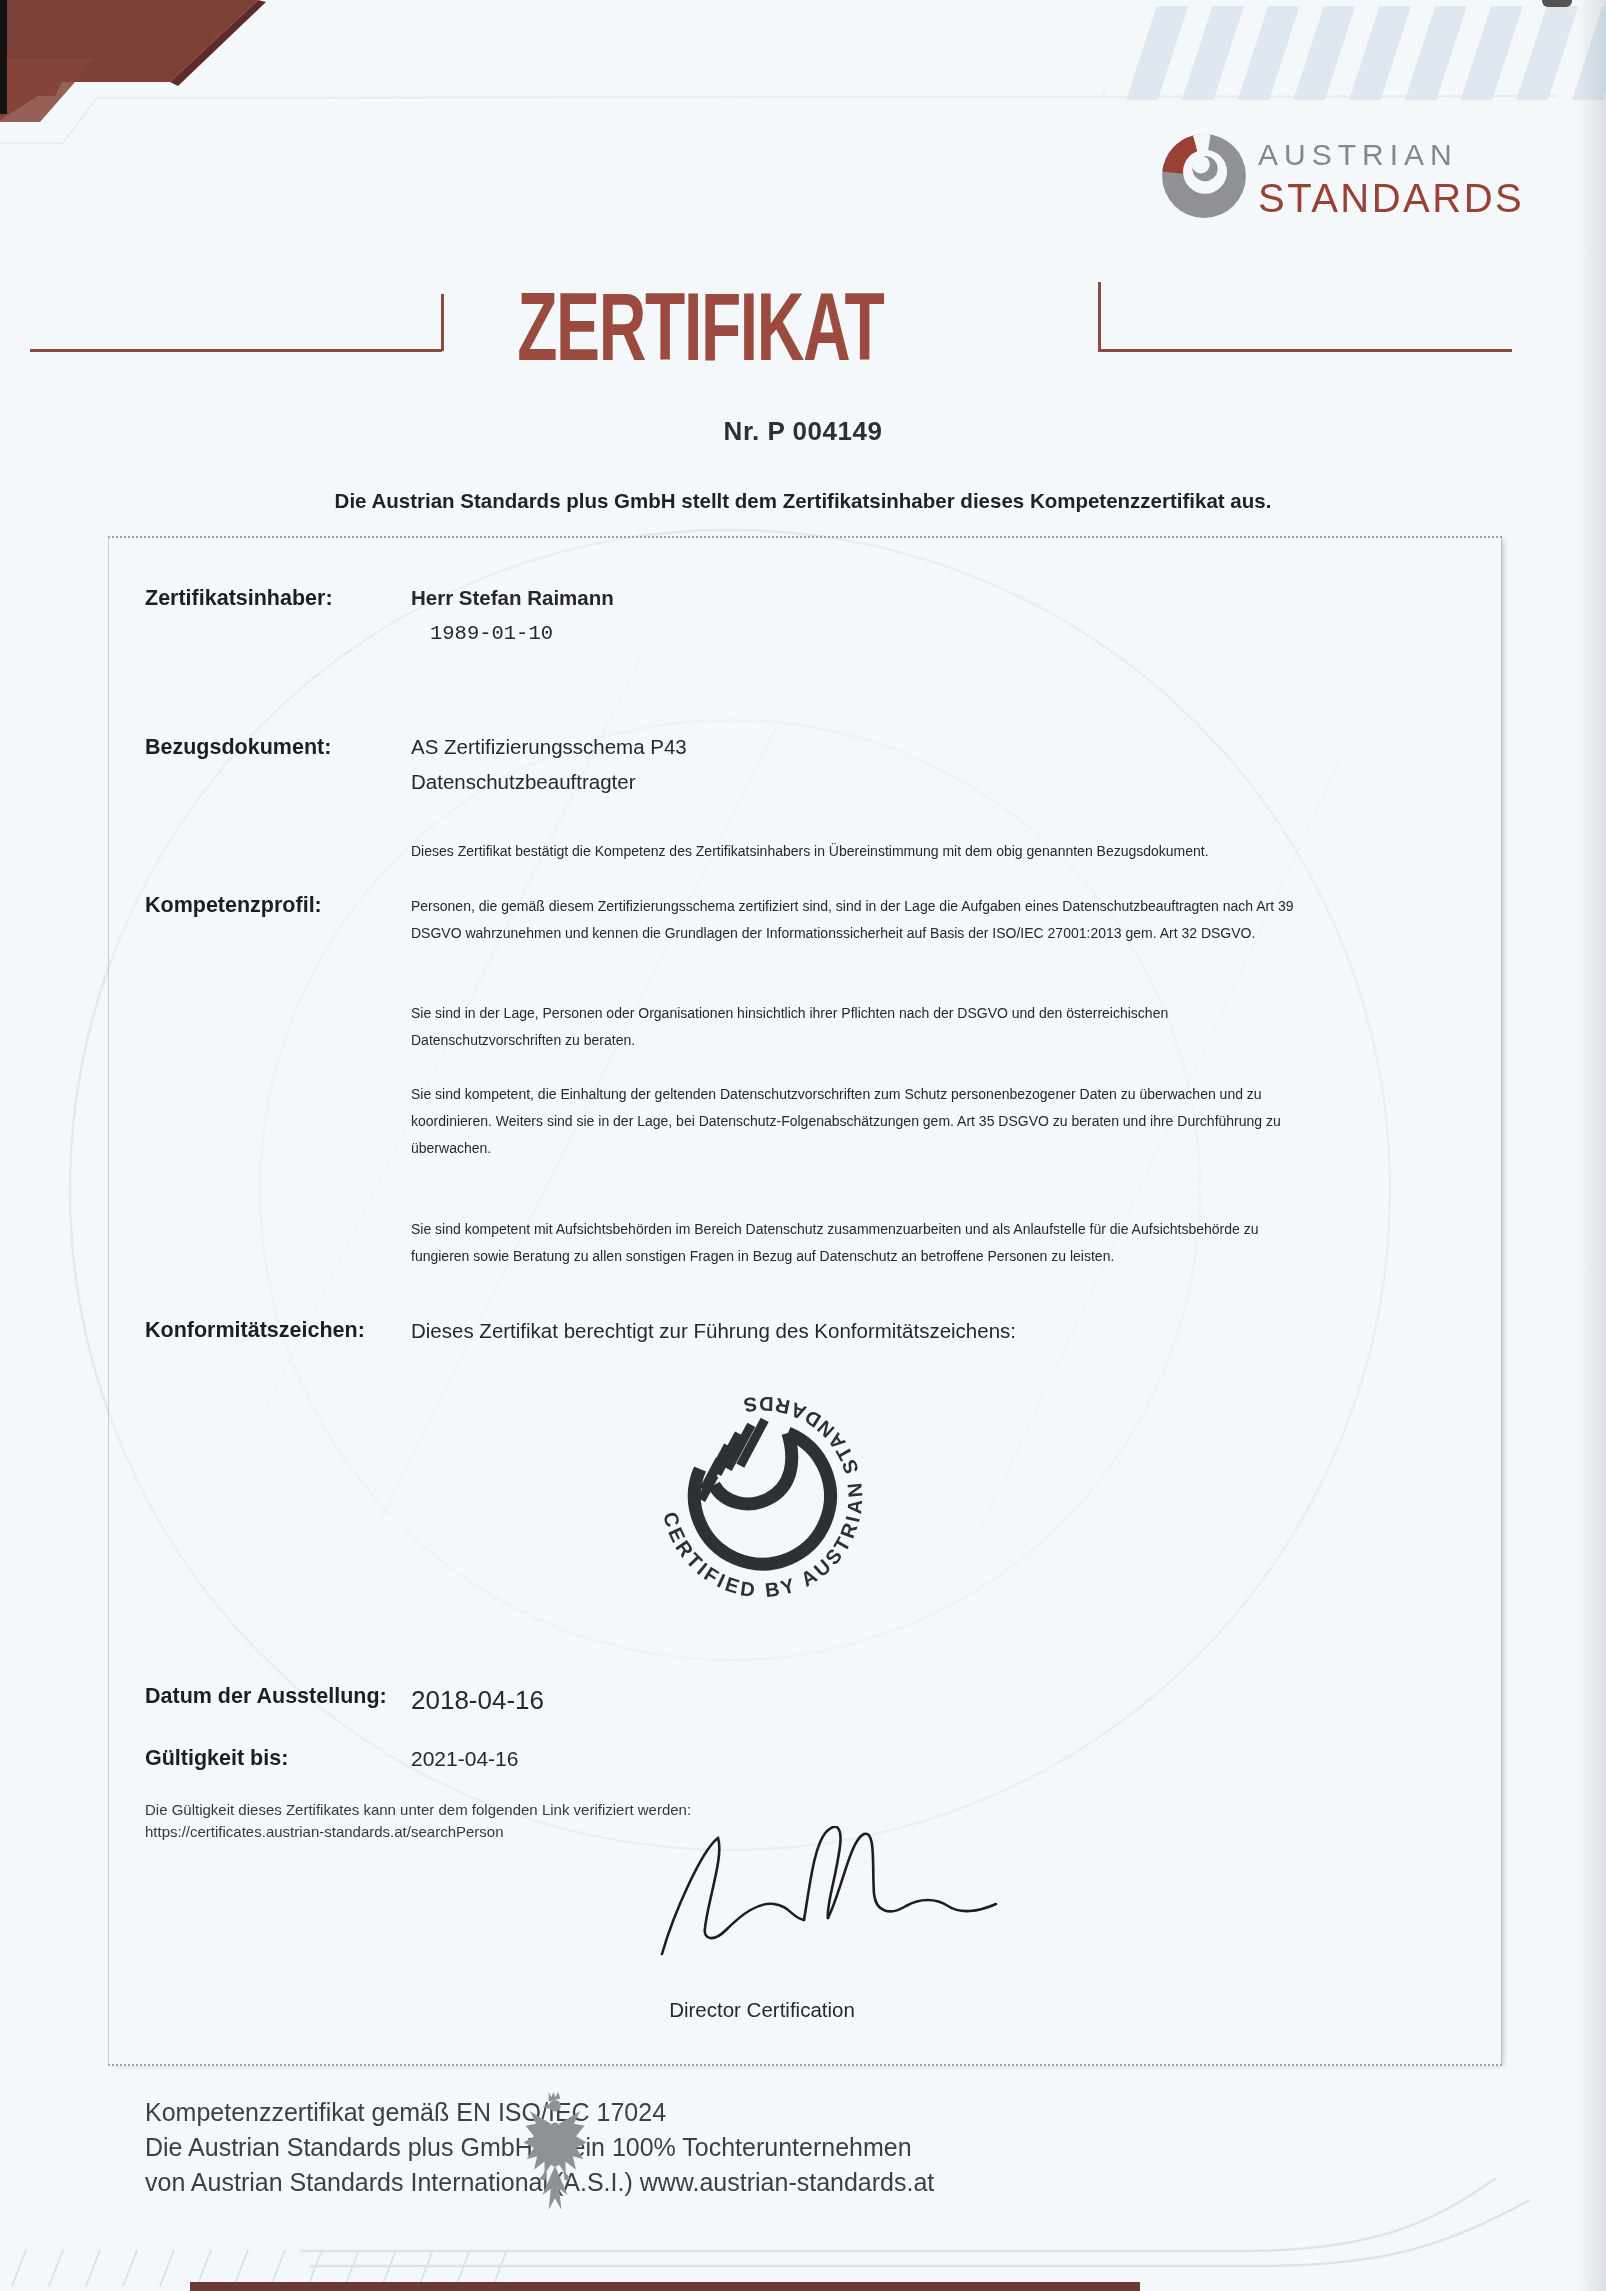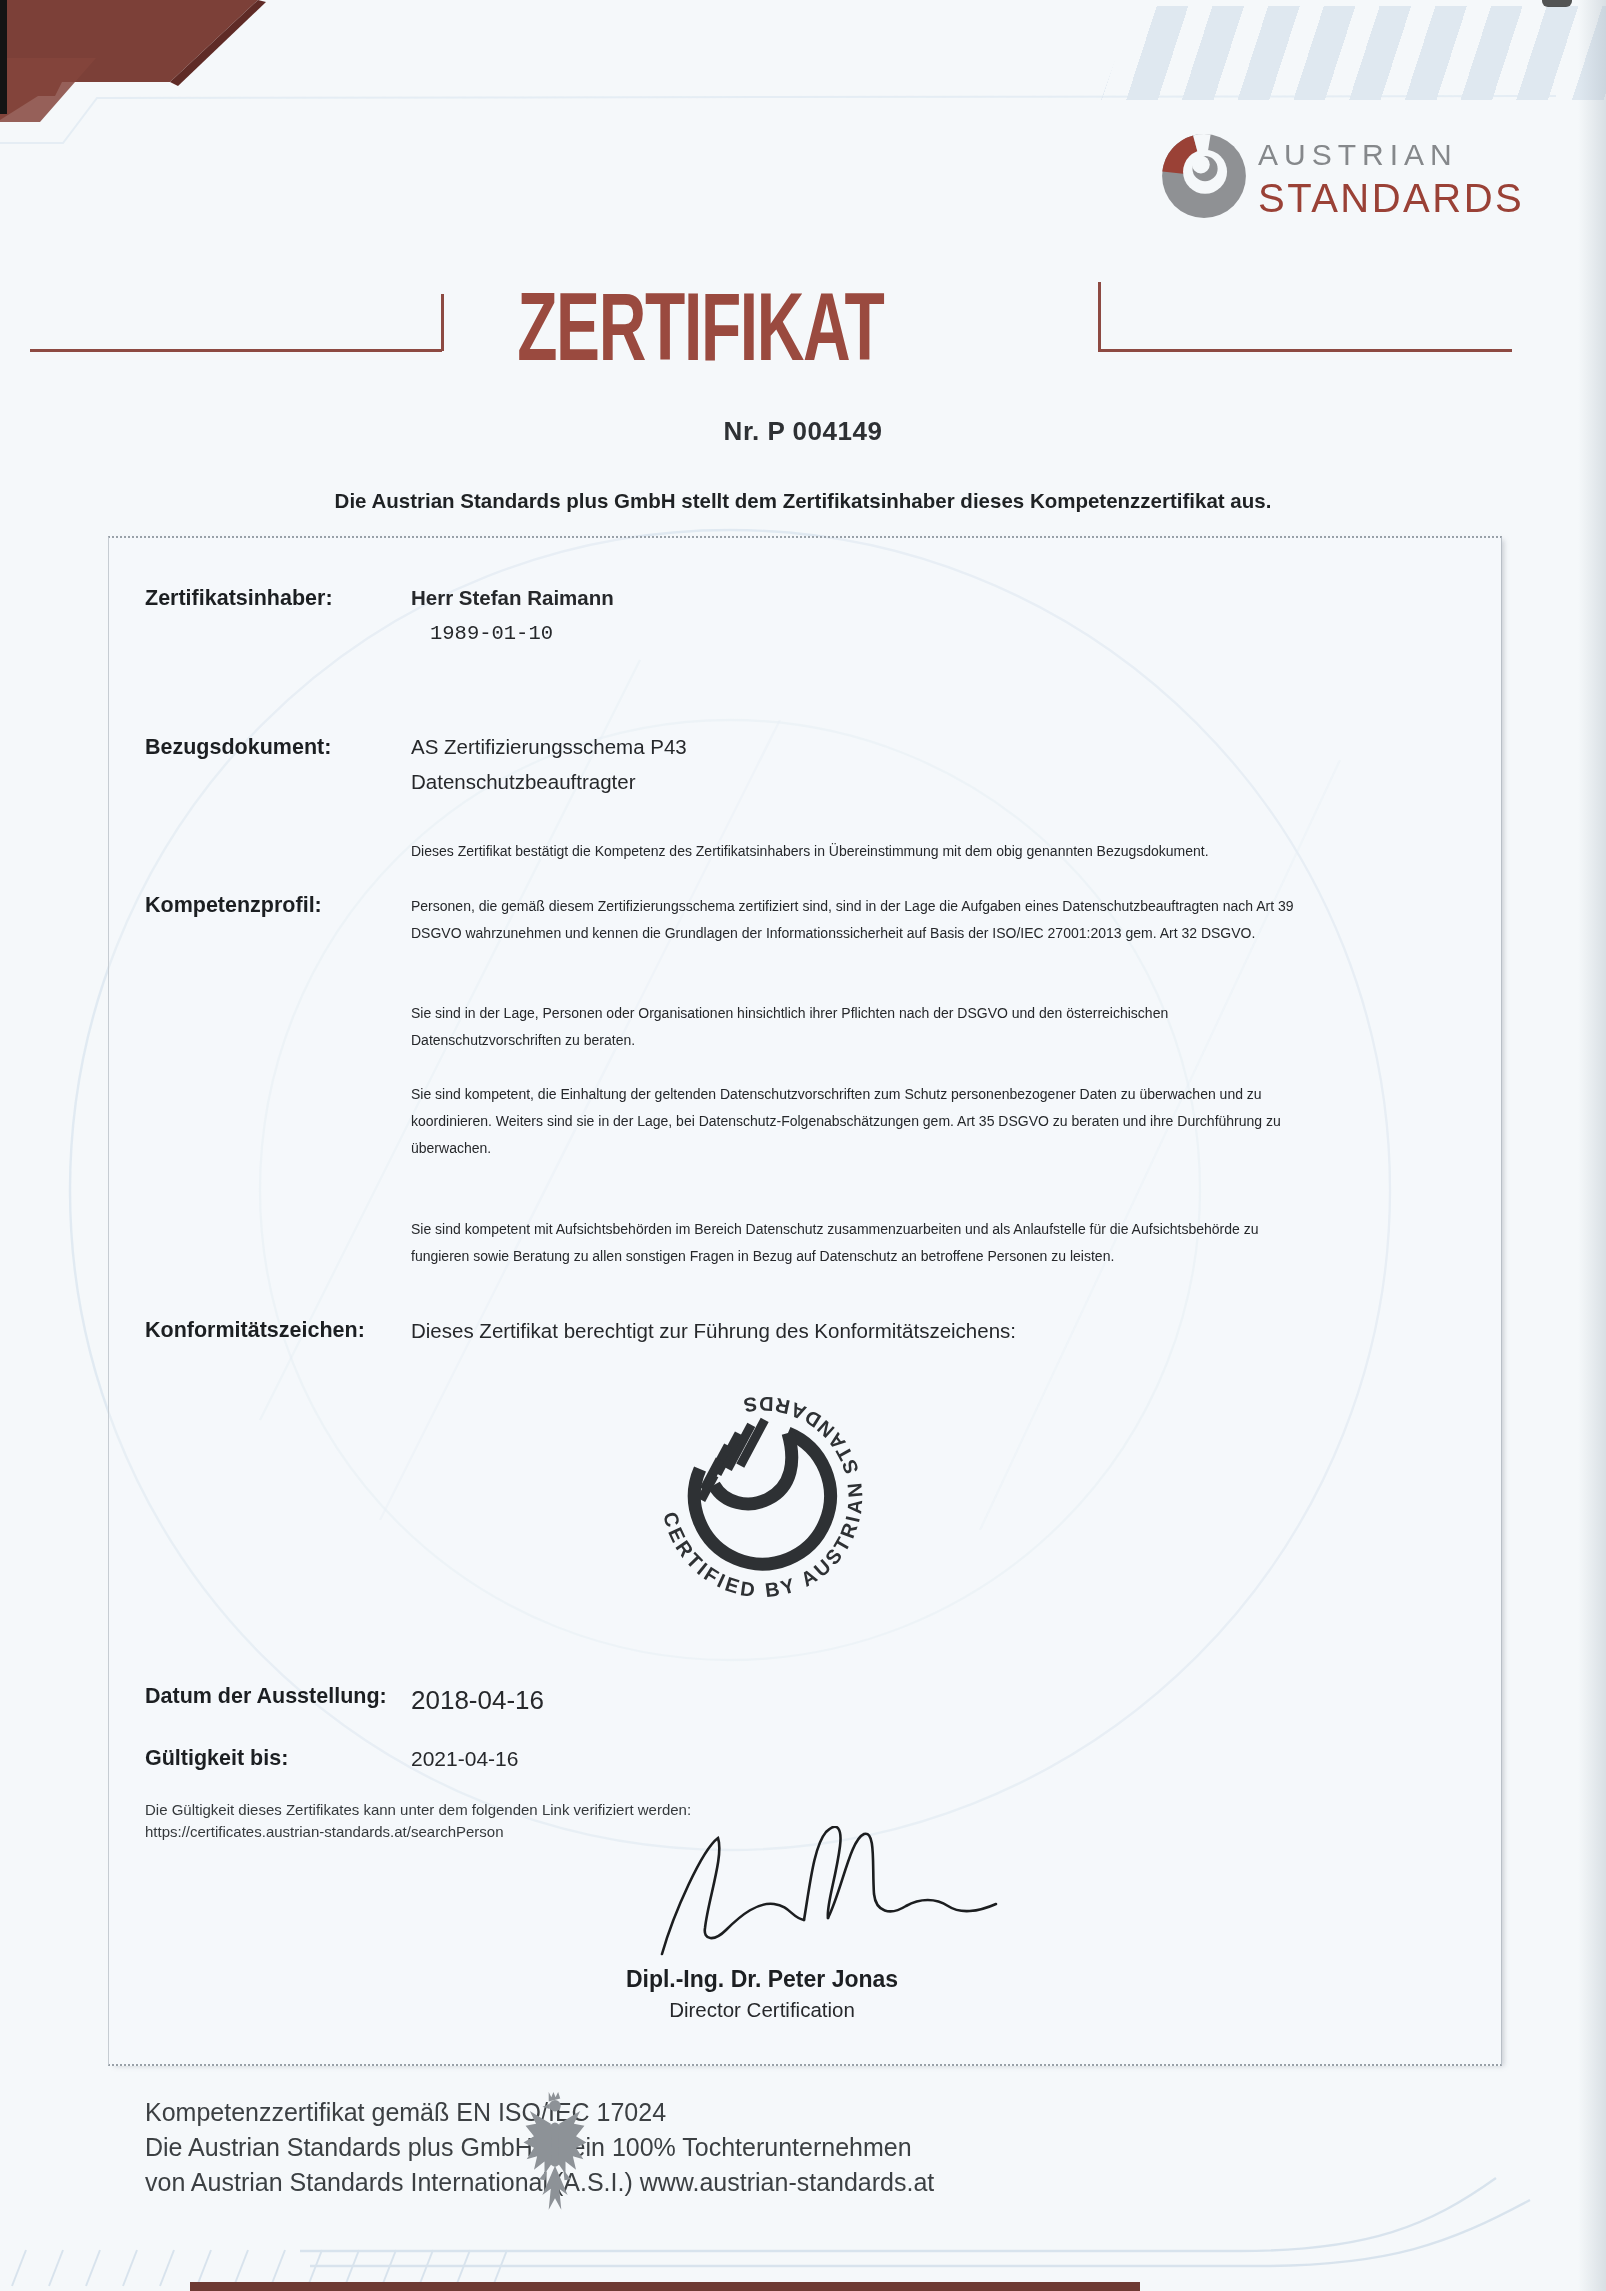--- a/index.html
+++ b/index.html
@@ -168,21 +168,20 @@
   <div class="small" style="left:145px;top:1801px;">Die Gültigkeit dieses Zertifikates kann unter dem folgenden Link verifiziert werden:</div>
   <a class="small plain" href="#" style="left:145px;top:1823px;">https://certificates.austrian-standards.at/searchPerson</a>
 
   <svg class="abs" style="left:600px;top:1826px;" width="430" height="145" viewBox="0 0 430 145">
     <g fill="none" stroke="#1c1e20" stroke-width="2.6" stroke-linecap="round">
       <path d="M 62 128 C 74 86 102 24 118 12 C 124 30 108 74 105 102 C 103 114 114 116 126 104 C 142 88 158 76 174 78 C 190 80 192 92 204 94"></path>
       <path d="M 204 94 C 210 58 214 20 226 6 C 238 -6 242 4 240 20 C 236 52 226 80 228 92"></path>
       <path d="M 228 92 C 242 64 250 14 264 8 C 276 4 272 40 274 68 C 276 86 290 90 306 80 C 320 72 336 72 348 80 C 360 88 378 86 396 78"></path>
     </g>
   </svg>
-  <div class="signer-name">Dipl.-Ing. Dr. Peter Jonas</div>
   <div class="signer-role">Director Certification</div>
 
   <div class="foot" style="top:2098px;">Kompetenzzertifikat gemäß EN ISO/IEC 17024</div>
   <div class="foot" style="top:2133px;">Die Austrian Standards plus GmbH ist ein 100% Tochterunternehmen</div>
   <div class="foot" style="top:2168px;">von Austrian Standards International (A.S.I.) www.austrian-standards.at</div>
 
   <svg class="abs" style="left:523px;top:2090px;" width="64" height="124" viewBox="0 0 60 118">
     <g fill="#8d9297">
       <path d="M24 2 l2.5 5 2-5 2 5 2.5-5 2 6 -11 3 z"></path>
       <circle cx="30" cy="15" r="5.5"></circle>

